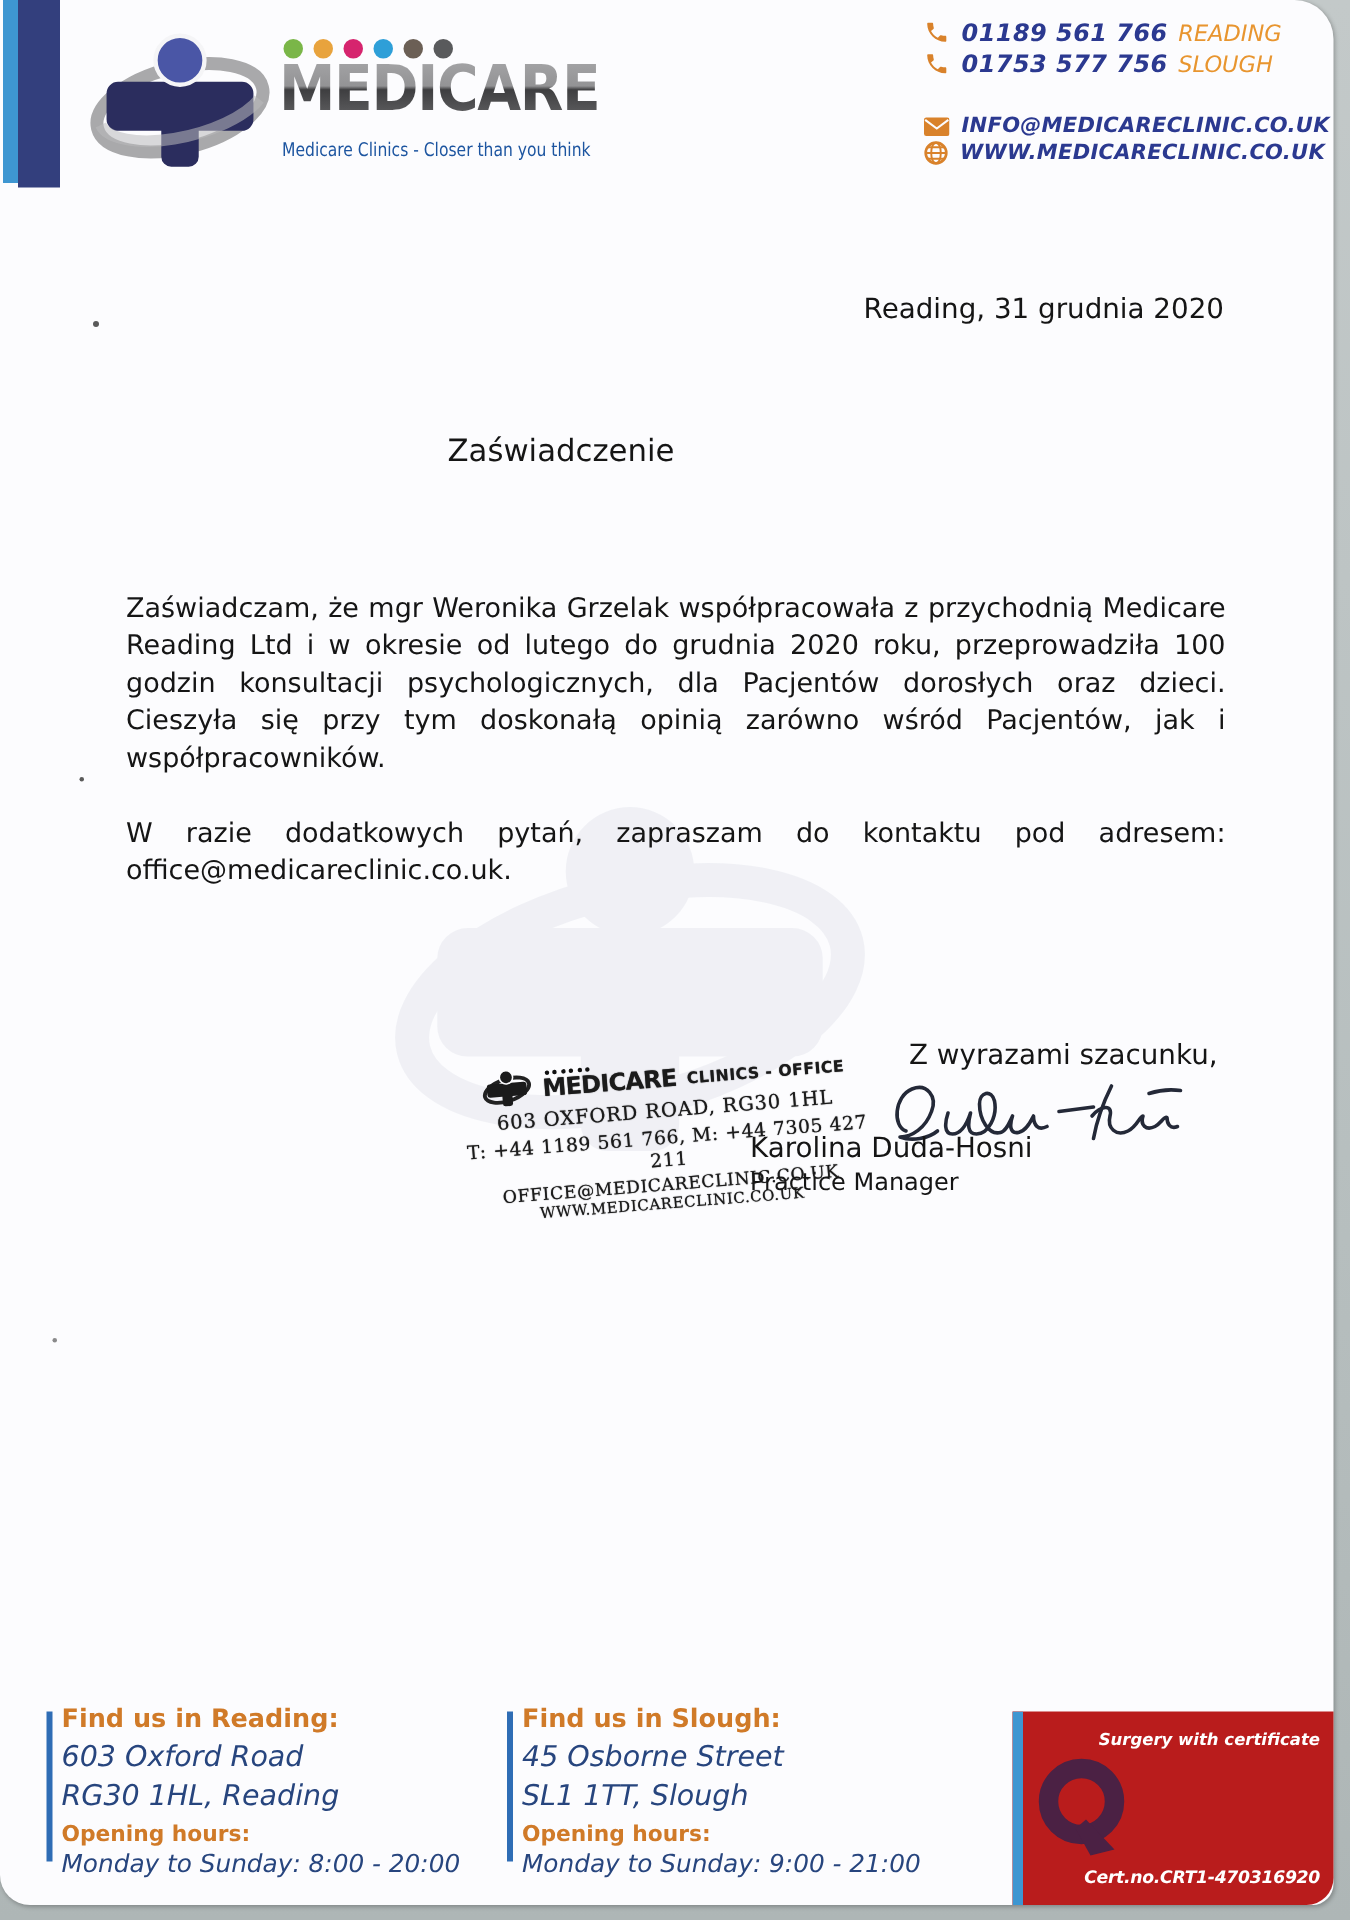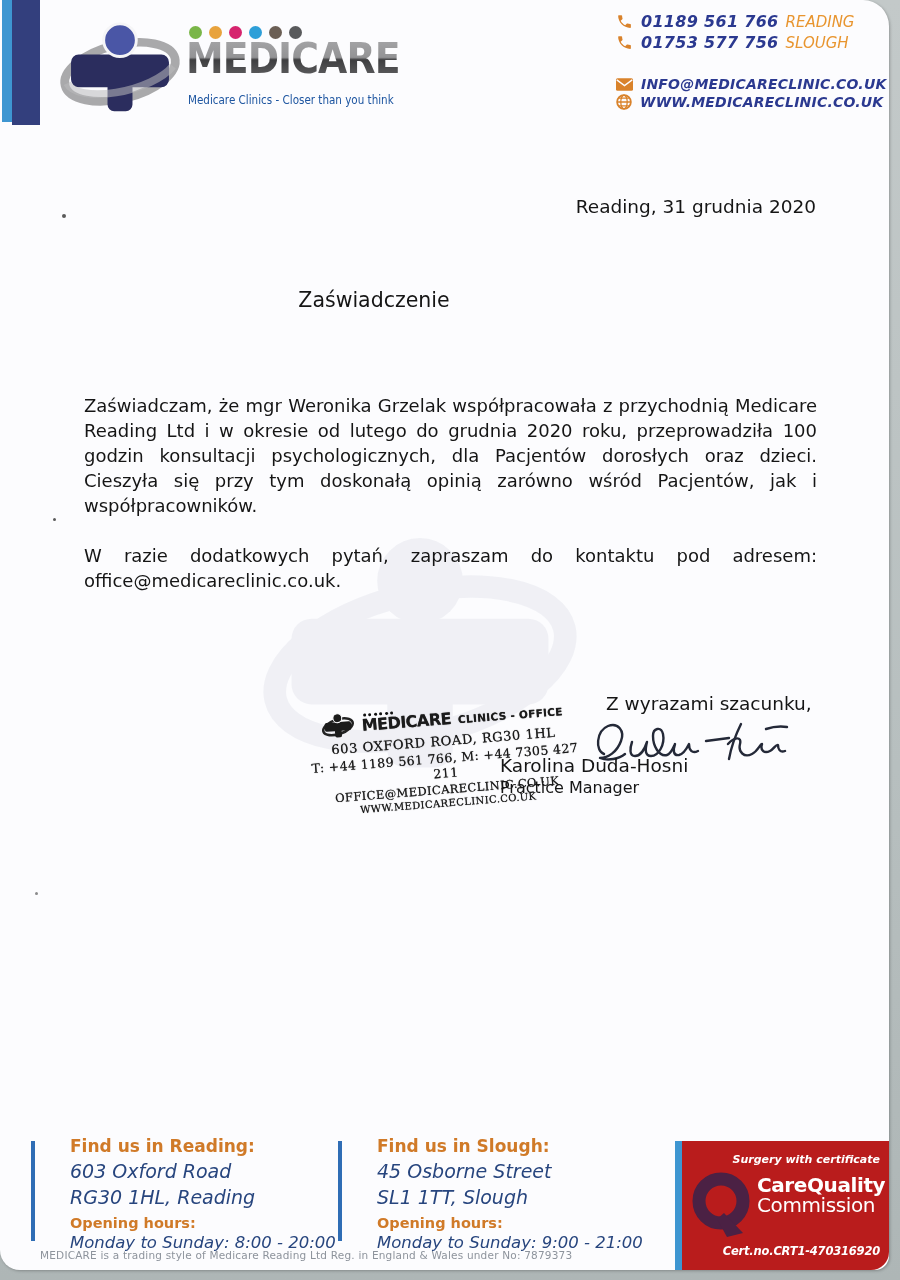--- a/index.html
+++ b/index.html
@@ -85,21 +85,21 @@
 
   
   .closing { position:absolute; left:606px; top:693px; font-size:18.5px; white-space:nowrap; }
   .sig-svg { position:absolute; left:588px; top:714px; width:205px; height:60px; }
   .signatory { position:absolute; left:500px; top:754px; width:316px; text-align:left; font-size:18.5px; line-height:1.3; }
   .signatory .s-title { font-size:16px; padding-right:2px; }
 
   
   .loc-col { position:absolute; top:1136px; }
   .loc-col .bar { position:absolute; left:0; top:5px; width:4px; height:100px; background:#2f6db5; }
-  .loc-inner { padding-left:28px;margin-left:11px; }
+  .loc-inner { padding-left:10px; }
   .loc-head { color:#d07a28; font-weight:bold; font-size:17px; margin-bottom:3px; }
   .loc-addr { color:#27457e; font-style:italic; font-size:19px; line-height:1.36; }
   .loc-hours-label { color:#d07a28; font-weight:bold; font-size:14.5px; margin-top:4px; }
   .loc-hours { color:#27457e; font-style:italic; font-size:16.5px; margin-top:2px; }
   .fine-print { position:absolute; left:40px; top:1249px; font-size:10.5px; color:#8d939c; letter-spacing:.2px; }
 
   
   .badge {
     position:absolute; left:675px; top:1141px; width:214px; height:129px;
     background:#b91c1c; border-radius:0 0 18px 0; color:#fff; overflow:hidden;
@@ -242,33 +242,28 @@
     <div class="bar"></div>
     <div class="loc-inner">
       <div class="loc-head">Find us in Slough:</div>
       <div class="loc-addr">45 Osborne Street</div>
       <div class="loc-addr">SL1 1TT, Slough</div>
       <div class="loc-hours-label">Opening hours:</div>
       <div class="loc-hours">Monday to Sunday: 9:00 - 21:00</div>
     </div>
   </div>
 
-  <div class="fine-print">MEDICARE is a trading style of Medicare Reading Ltd Reg. in England &amp; Wales under No: 7879373</div>
 
   <div class="badge">
     <div class="badge-strip"></div>
     <div class="badge-tagline">Surgery with certificate</div>
     <svg class="badge-q" viewBox="0 0 64 72">
       <circle cx="30" cy="30" r="22" fill="none" stroke="#4b2144" stroke-width="13"></circle>
       <path d="M33 42 L52 62 L36 66 L26 48 Z" fill="#4b2144"></path>
     </svg>
-    <div class="badge-org">
-      <div class="o1">CareQuality</div>
-      <div class="o2">Commission</div>
-    </div>
     <div class="badge-cert">Cert.no.CRT1-470316920</div>
   </div>
 
   <div class="speck" style="left:62px; top:214px; width:4px; height:4px;"></div>
   <div class="speck" style="left:53px; top:518px; width:3px; height:3px;"></div>
   <div class="speck" style="left:35px; top:892px; width:3px; height:3px; opacity:.7;"></div>
 
 </div>
 
 </body></html>

